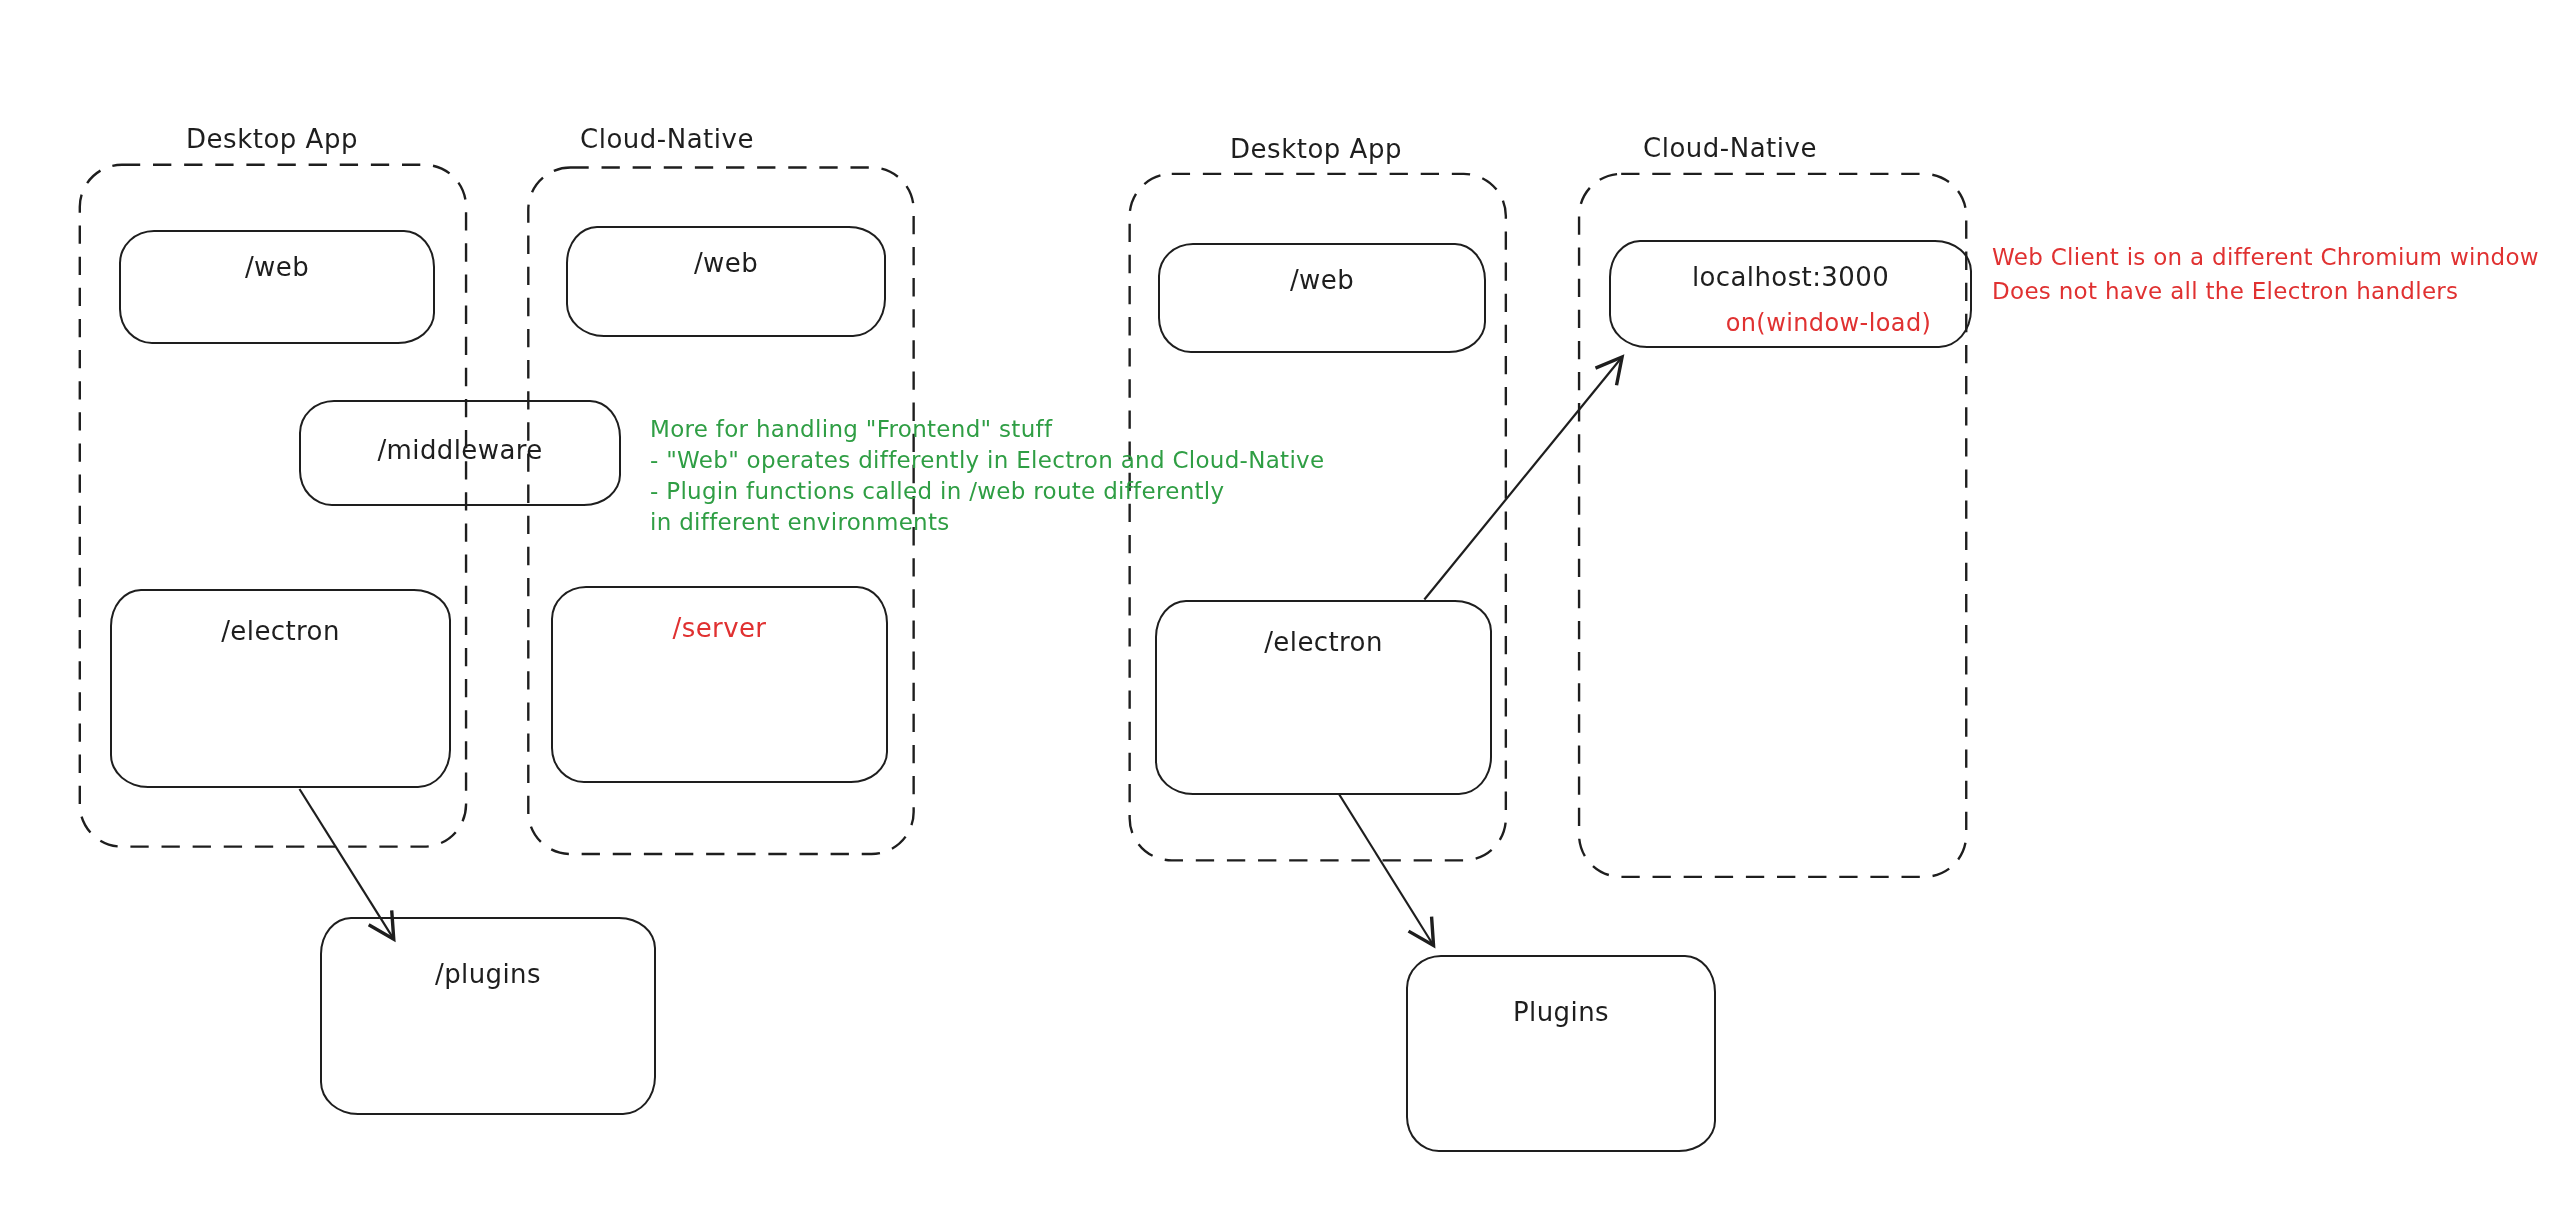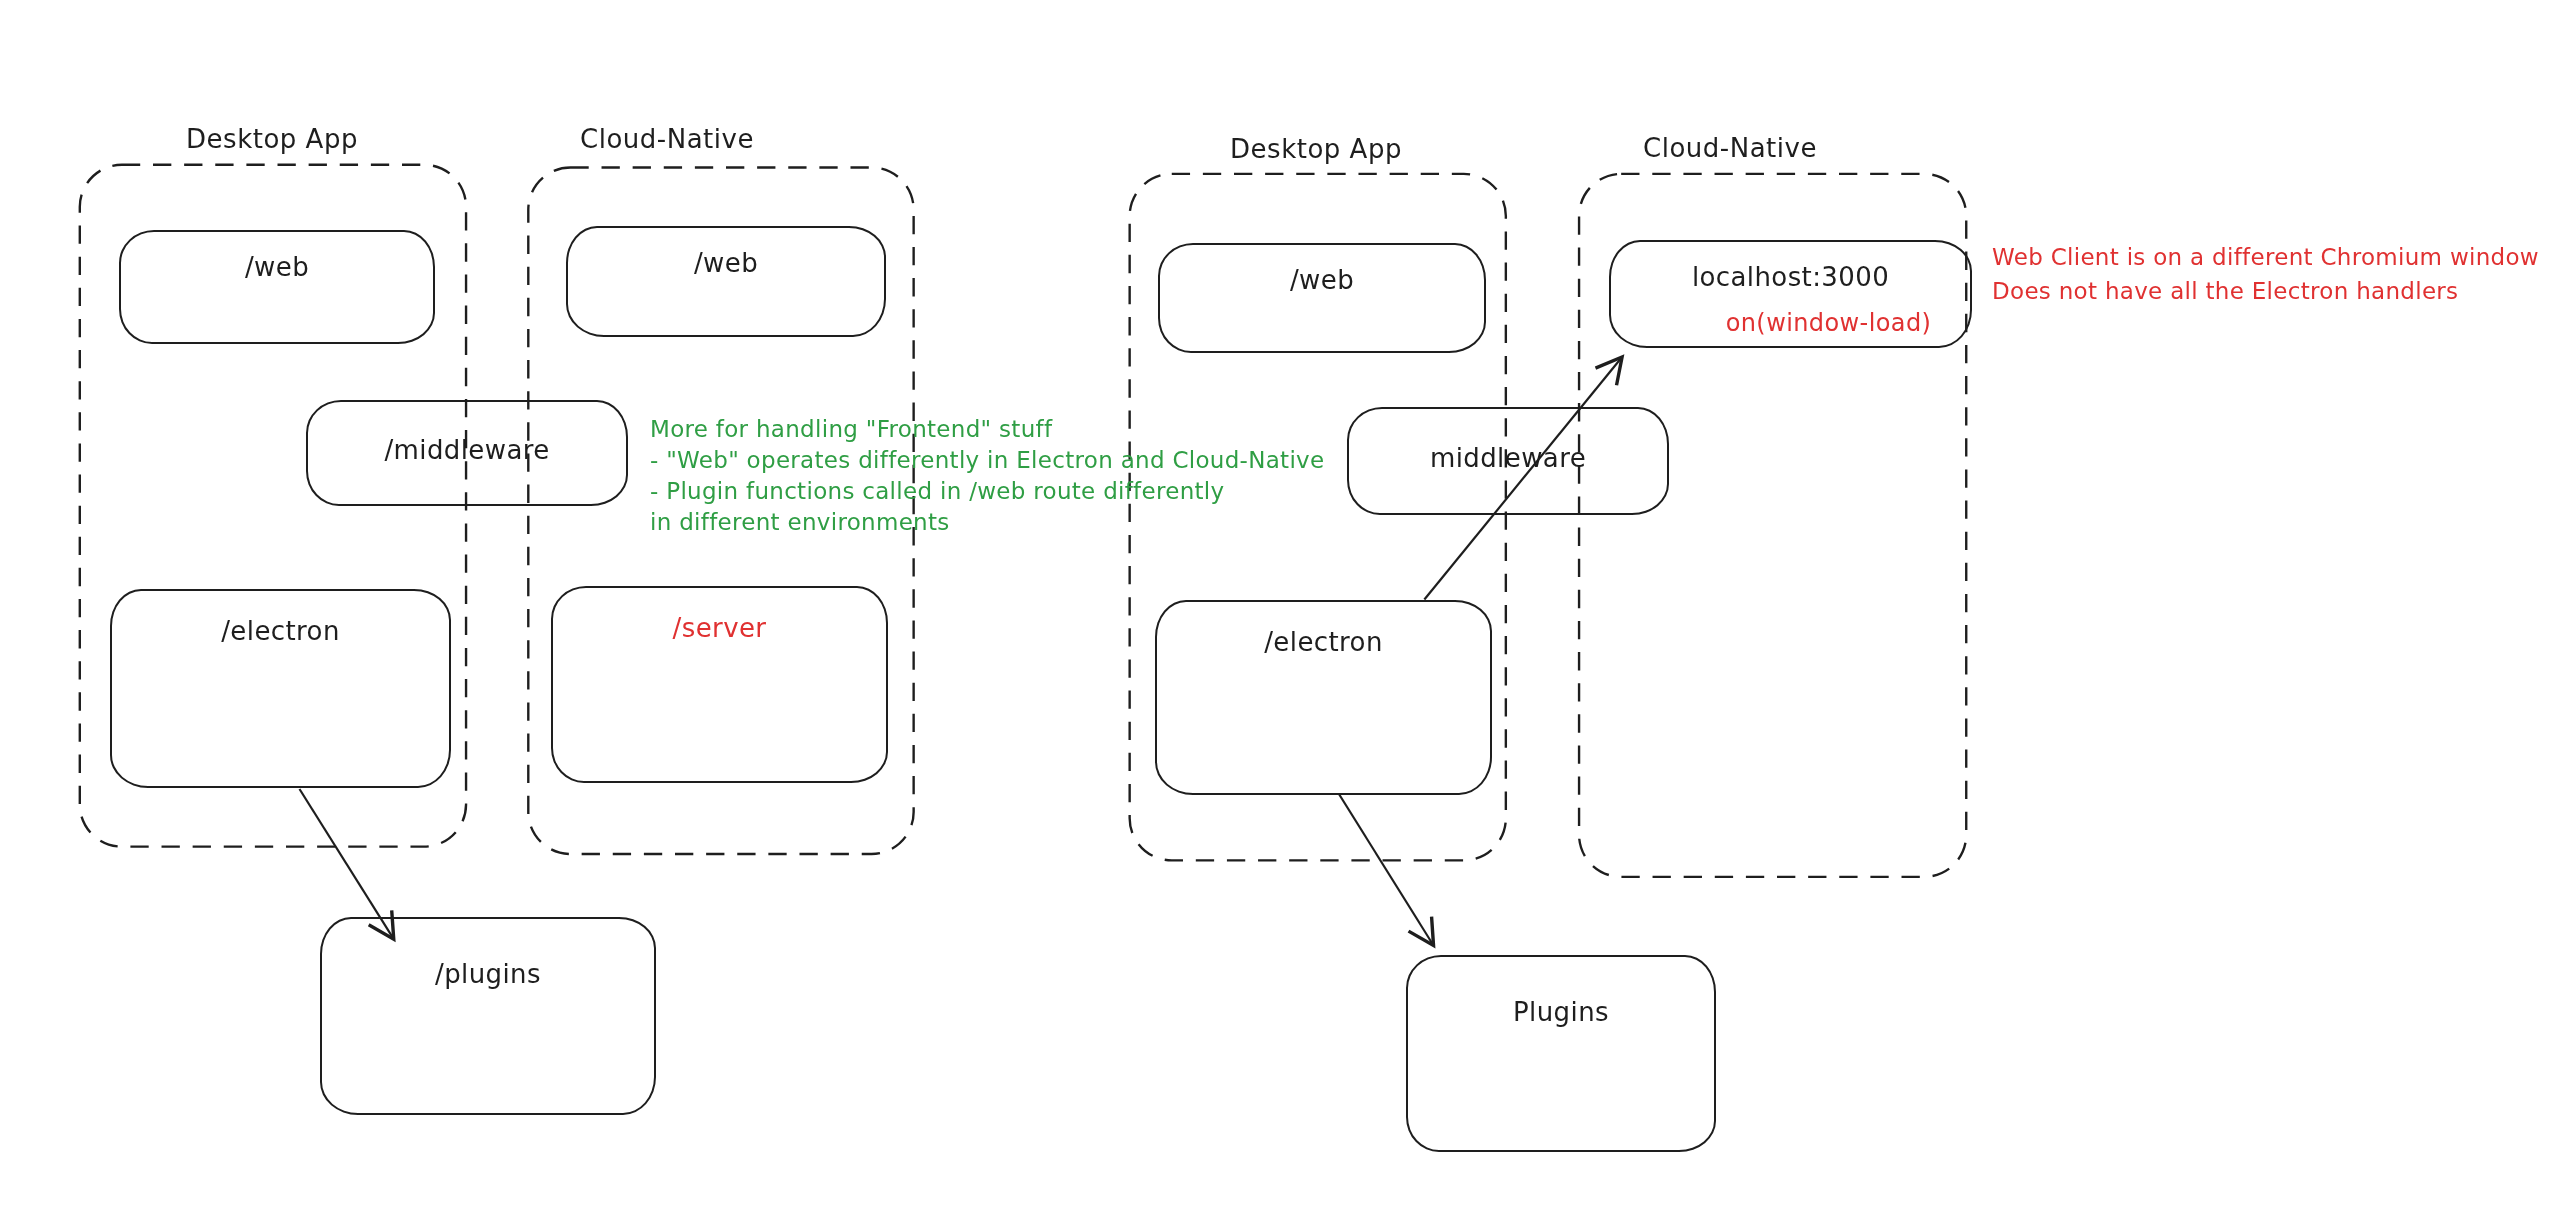--- a/index.html
+++ b/index.html
@@ -73,21 +73,21 @@
   <div class="group-label" style="left:1730px;top:133px;">Cloud-Native</div>
 
   <div class="node r1 pad-sm" style="left:119px;top:230px;width:316px;height:114px;">
     <span class="lbl">/web</span>
   </div>
 
   <div class="node r2 pad-sm" style="left:566px;top:226px;width:320px;height:111px;">
     <span class="lbl">/web</span>
   </div>
 
-  <div class="node r1 vcenter" style="left:306px;top:400px;width:322px;height:106px;">
+  <div class="node r1 vcenter" style="left:299px;top:400px;width:322px;height:106px;">
     <span class="lbl">/middleware</span>
   </div>
 
   <div class="node r2 pad-md" style="left:110px;top:589px;width:341px;height:199px;">
     <span class="lbl">/electron</span>
   </div>
 
   <div class="node r1 pad-md" style="left:551px;top:586px;width:337px;height:197px;">
     <span class="lbl red-text">/server</span>
   </div>
@@ -105,23 +105,20 @@
 
   <div class="node r1 pad-sm" style="left:1158px;top:243px;width:328px;height:110px;">
     <span class="lbl">/web</span>
   </div>
 
   <div class="node r2 pad-sm" style="left:1609px;top:240px;width:363px;height:108px;">
     <span class="lbl">localhost:3000</span>
     <span class="sub-label red-text">on(window-load)</span>
   </div>
 
-  <div class="node r1 vcenter" style="left:1347px;top:407px;width:322px;height:108px;">
-    <span class="lbl">middleware</span>
-  </div>
 
   <div class="node r2 pad-md" style="left:1155px;top:600px;width:337px;height:195px;">
     <span class="lbl">/electron</span>
   </div>
 
   <div class="node r1 pad-lg" style="left:1366px;top:955px;width:310px;height:197px;margin-left:40px;">
     <span class="lbl">Plugins</span>
   </div>
 
   <div class="note note-red" style="left:1992px;top:240px;">

